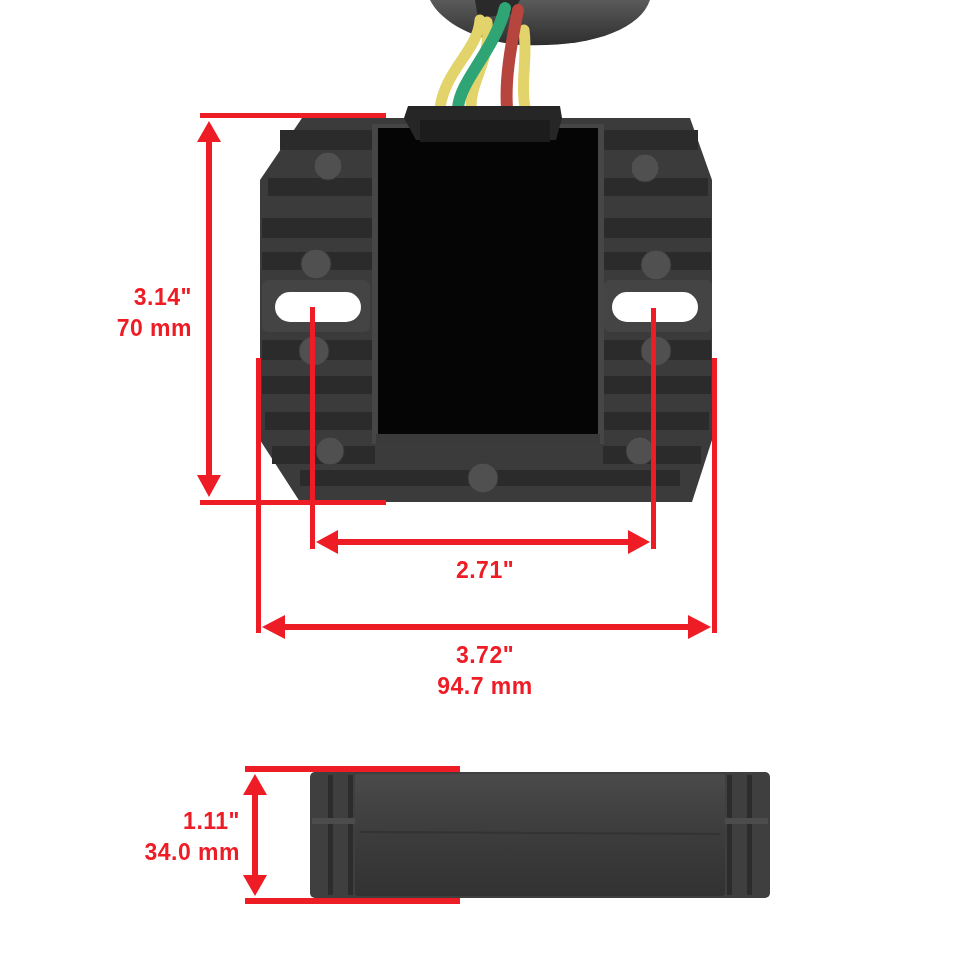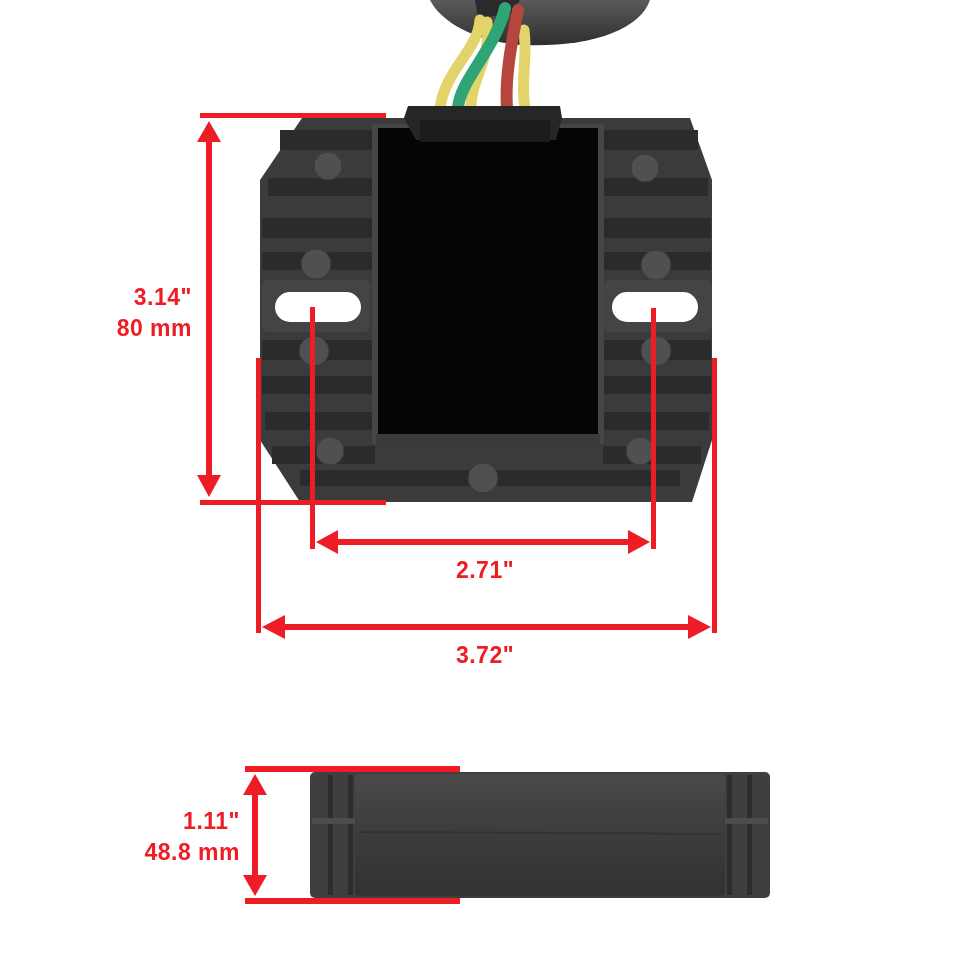--- a/index.html
+++ b/index.html
@@ -144,29 +144,30 @@
       <rect x="245" y="766" width="215" height="6"></rect>
       <rect x="245" y="898" width="215" height="6"></rect>
       <rect x="252" y="790" width="6" height="88"></rect>
       <polygon points="255,774 243,795 267,795"></polygon>
       <polygon points="255,896 243,875 267,875"></polygon>
     </g>
   </svg>
 
   <div class="label right" style="left:90px; top:282px; width:102px;">
     <span>3.14"</span>
-    <span>80 mm</span>
+    <span>70 mm</span>
   </div>
 
   <div class="label center" style="left:400px; top:555px; width:170px;">
     <span>2.71"</span>
   </div>
 
   <div class="label center" style="left:400px; top:640px; width:170px;">
     <span>3.72"</span>
+    <span>94.7 mm</span>
   </div>
 
   <div class="label right" style="left:110px; top:806px; width:130px;">
     <span>1.11"</span>
-    <span>48.8 mm</span>
+    <span>34.0 mm</span>
   </div>
 
 </div>
 
 </body></html>

